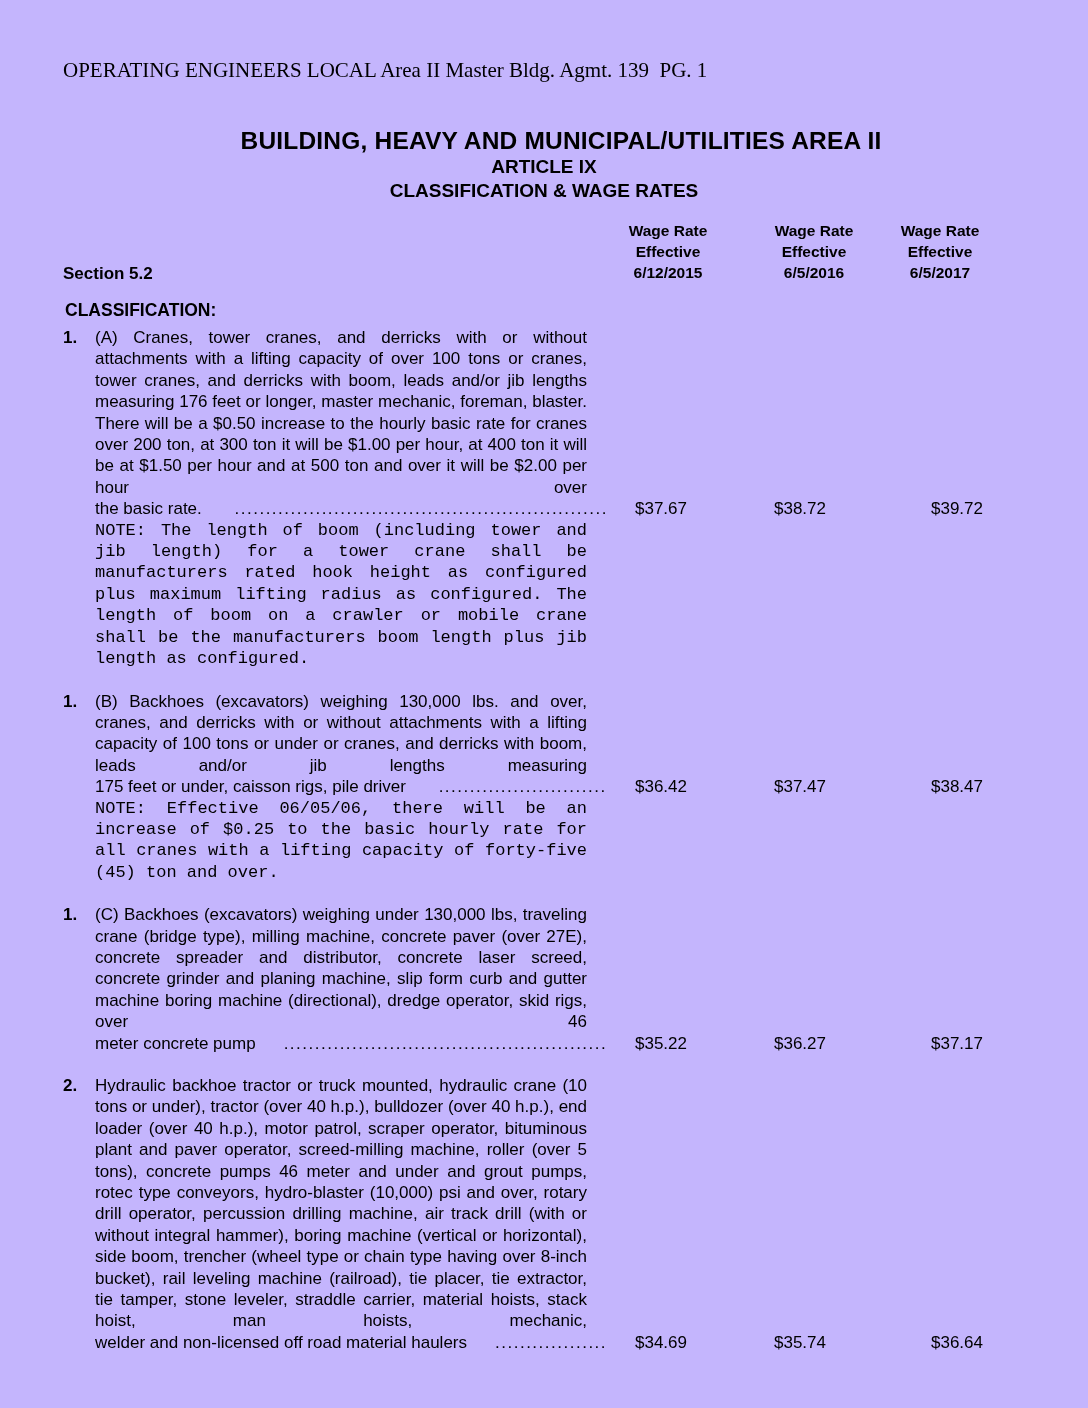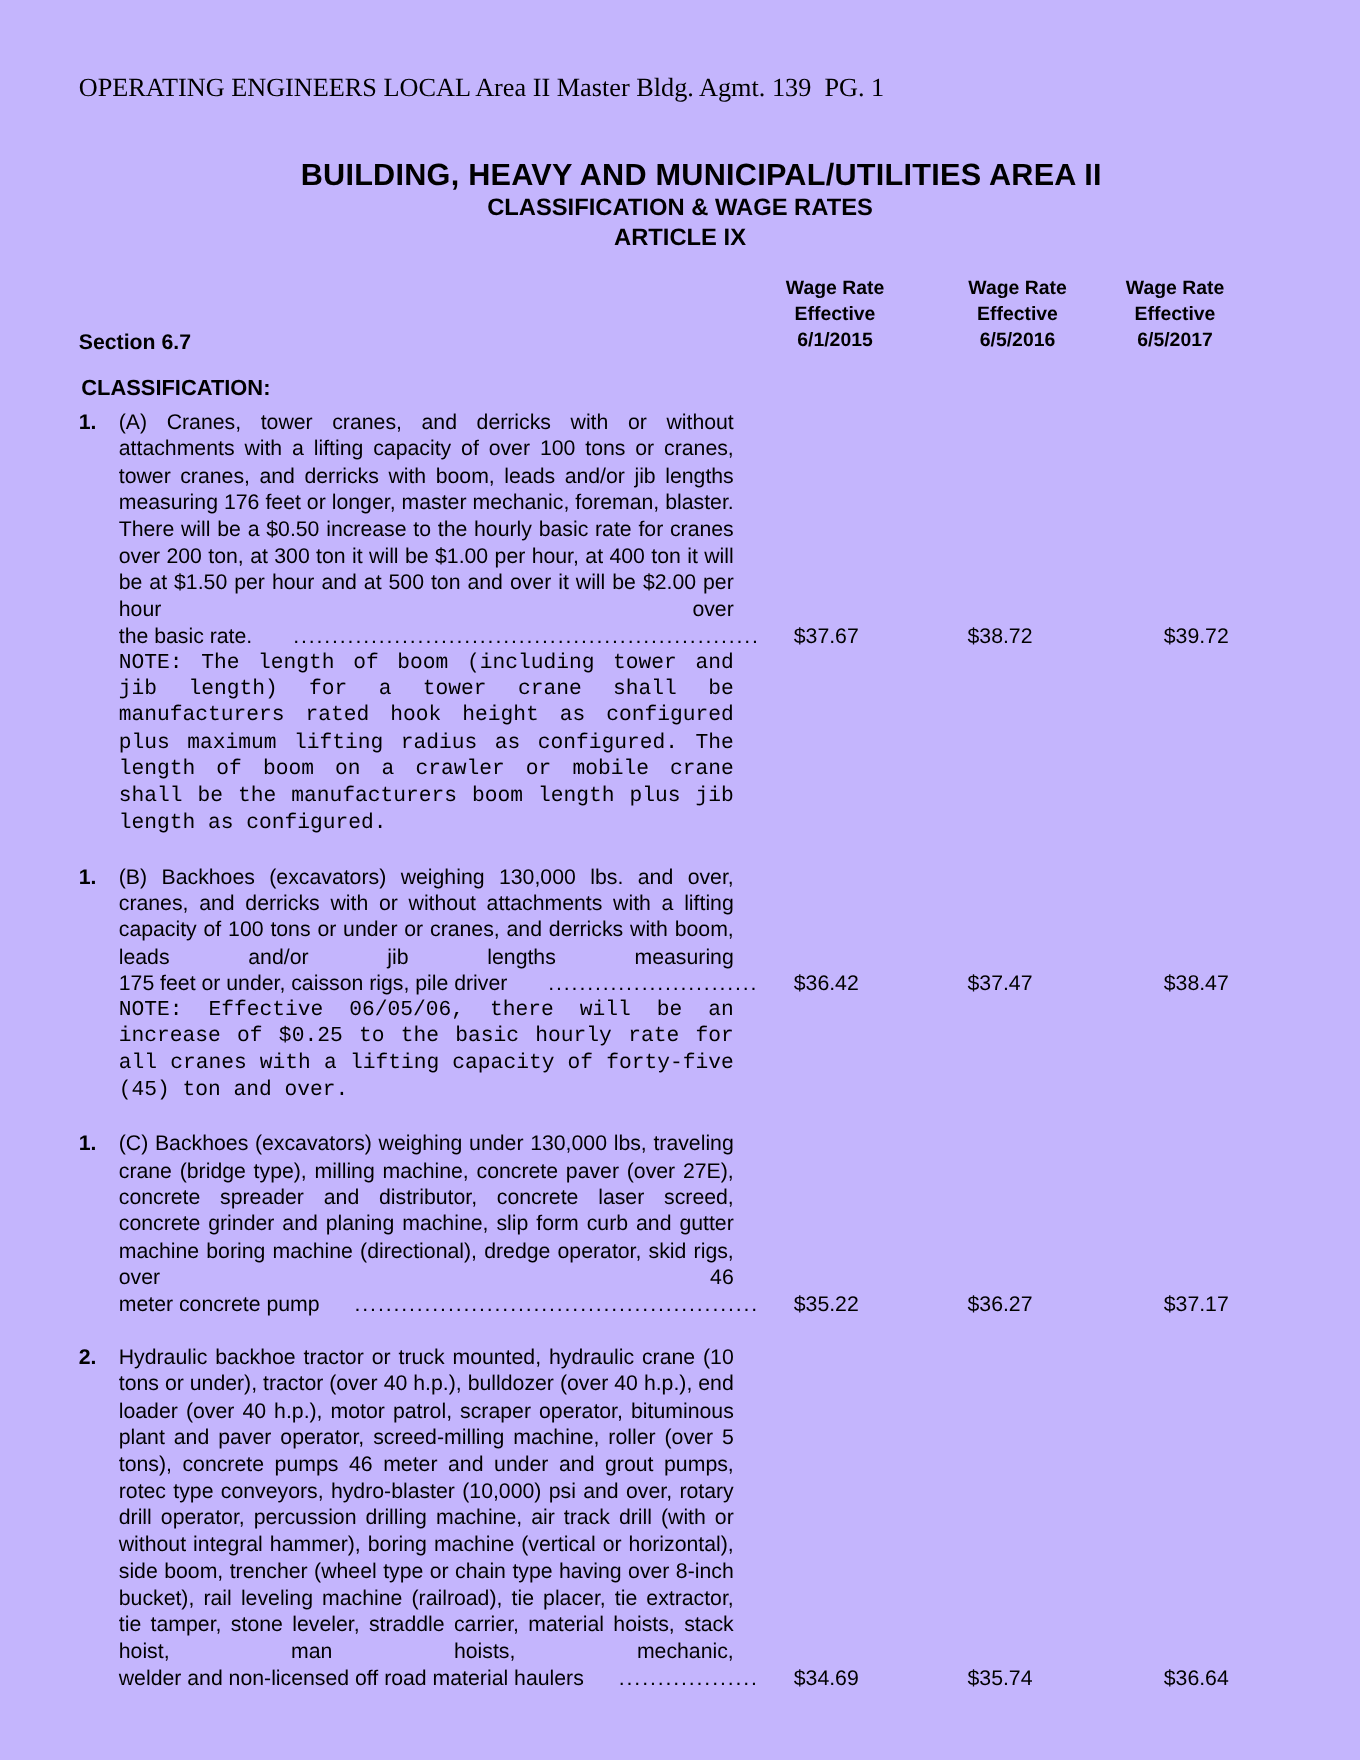--- a/index.html
+++ b/index.html
@@ -88,30 +88,30 @@
 </style>
 </head>
 <body>
 
 <div class="page">
 
   <div class="doc-header">OPERATING ENGINEERS LOCAL Area II Master Bldg. Agmt. 139  PG. 1</div>
 
   <div class="title-block">
     <div class="title-main">BUILDING, HEAVY AND MUNICIPAL/UTILITIES AREA II</div>
+    <div class="title-sub">ARTICLE IX</div>
     <div class="title-sub">CLASSIFICATION &amp; WAGE RATES</div>
-    <div class="title-sub">ARTICLE IX</div>
   </div>
 
   <div class="col-band">
-    <div class="section-label">Section 6.7</div>
+    <div class="section-label">Section 5.2</div>
     <div class="wage-col wage-col-1">
       <div>Wage Rate</div>
       <div>Effective</div>
-      <div>6/1/2015</div>
+      <div>6/12/2015</div>
     </div>
     <div class="wage-col wage-col-2">
       <div>Wage Rate</div>
       <div>Effective</div>
       <div>6/5/2016</div>
     </div>
     <div class="wage-col wage-col-3">
       <div>Wage Rate</div>
       <div>Effective</div>
       <div>6/5/2017</div>

